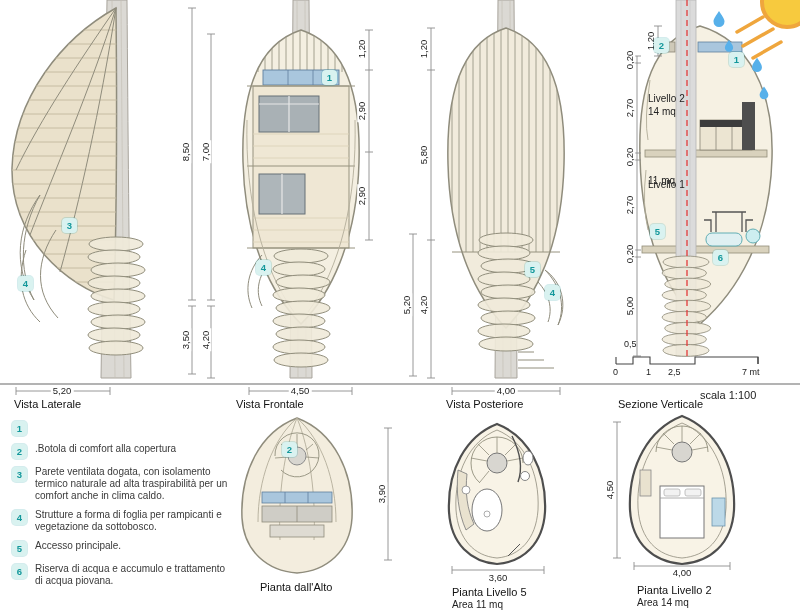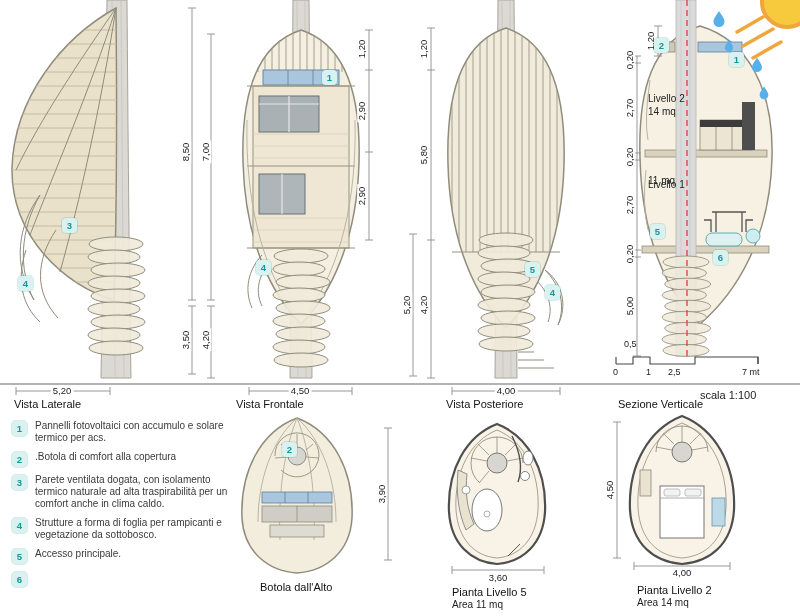--- a/index.html
+++ b/index.html
@@ -243,21 +243,21 @@
   <div class="sbtick" style="left:613px;top:368px">0</div>
   <div class="sbtick" style="left:646px;top:368px">1</div>
   <div class="sbtick" style="left:668px;top:368px">2,5</div>
   <div class="sbtick" style="left:742px;top:368px">7 mt</div>
   <div class="plain" style="left:700px;top:390px;font-size:11px">scala 1:100</div>
 
   <div class="vlabel" style="left:14px;top:399px">Vista Laterale</div>
   <div class="vlabel" style="left:236px;top:399px">Vista Frontale</div>
   <div class="vlabel" style="left:446px;top:399px">Vista Posteriore</div>
   <div class="vlabel" style="left:618px;top:399px">Sezione Verticale</div>
-  <div class="vlabel" style="left:260px;top:582px">Botola dall'Alto</div>
+  <div class="vlabel" style="left:260px;top:582px">Pianta dall'Alto</div>
   <div class="vlabel" style="left:452px;top:587px">Pianta Livello 5</div>
   <div class="plain" style="left:452px;top:600px">Area 11 mq</div>
   <div class="vlabel" style="left:637px;top:585px">Pianta Livello 2</div>
   <div class="plain" style="left:637px;top:598px">Area 14 mq</div>
 
   <div class="dim v" style="left:382px;top:494px">3,90</div>
   <div class="dim" style="left:498px;top:578px">3,60</div>
   <div class="dim v" style="left:610px;top:490px">4,50</div>
   <div class="dim" style="left:682px;top:573px">4,00</div>
 
@@ -269,36 +269,36 @@
   <div class="marker" style="left:545px;top:285px">4</div>
   <div class="marker" style="left:654px;top:38px">2</div>
   <div class="marker" style="left:729px;top:52px">1</div>
   <div class="marker" style="left:650px;top:224px">5</div>
   <div class="marker" style="left:713px;top:250px">6</div>
   <div class="marker" style="left:282px;top:442px">2</div>
 
   <div class="legend">
     <div class="lrow">
       <div class="lnum">1</div>
-      <div class="ltext">Pannelli fotovoltaici con accumulo e solare termico per acs.</div>
     </div>
     <div class="lrow">
       <div class="lnum">2</div>
       <div class="ltext">.Botola di comfort alla copertura</div>
     </div>
     <div class="lrow">
       <div class="lnum">3</div>
       <div class="ltext">Parete ventilata dogata, con isolamento termico naturale ad alta traspirabilità per un comfort anche in clima caldo.</div>
     </div>
     <div class="lrow">
       <div class="lnum">4</div>
       <div class="ltext">Strutture a forma di foglia per rampicanti e vegetazione da sottobosco.</div>
     </div>
     <div class="lrow">
       <div class="lnum">5</div>
       <div class="ltext">Accesso principale.</div>
     </div>
     <div class="lrow">
       <div class="lnum">6</div>
+      <div class="ltext">Riserva di acqua e accumulo e trattamento di acqua piovana.</div>
     </div>
   </div>
 
 </div>
 
 </body></html>

